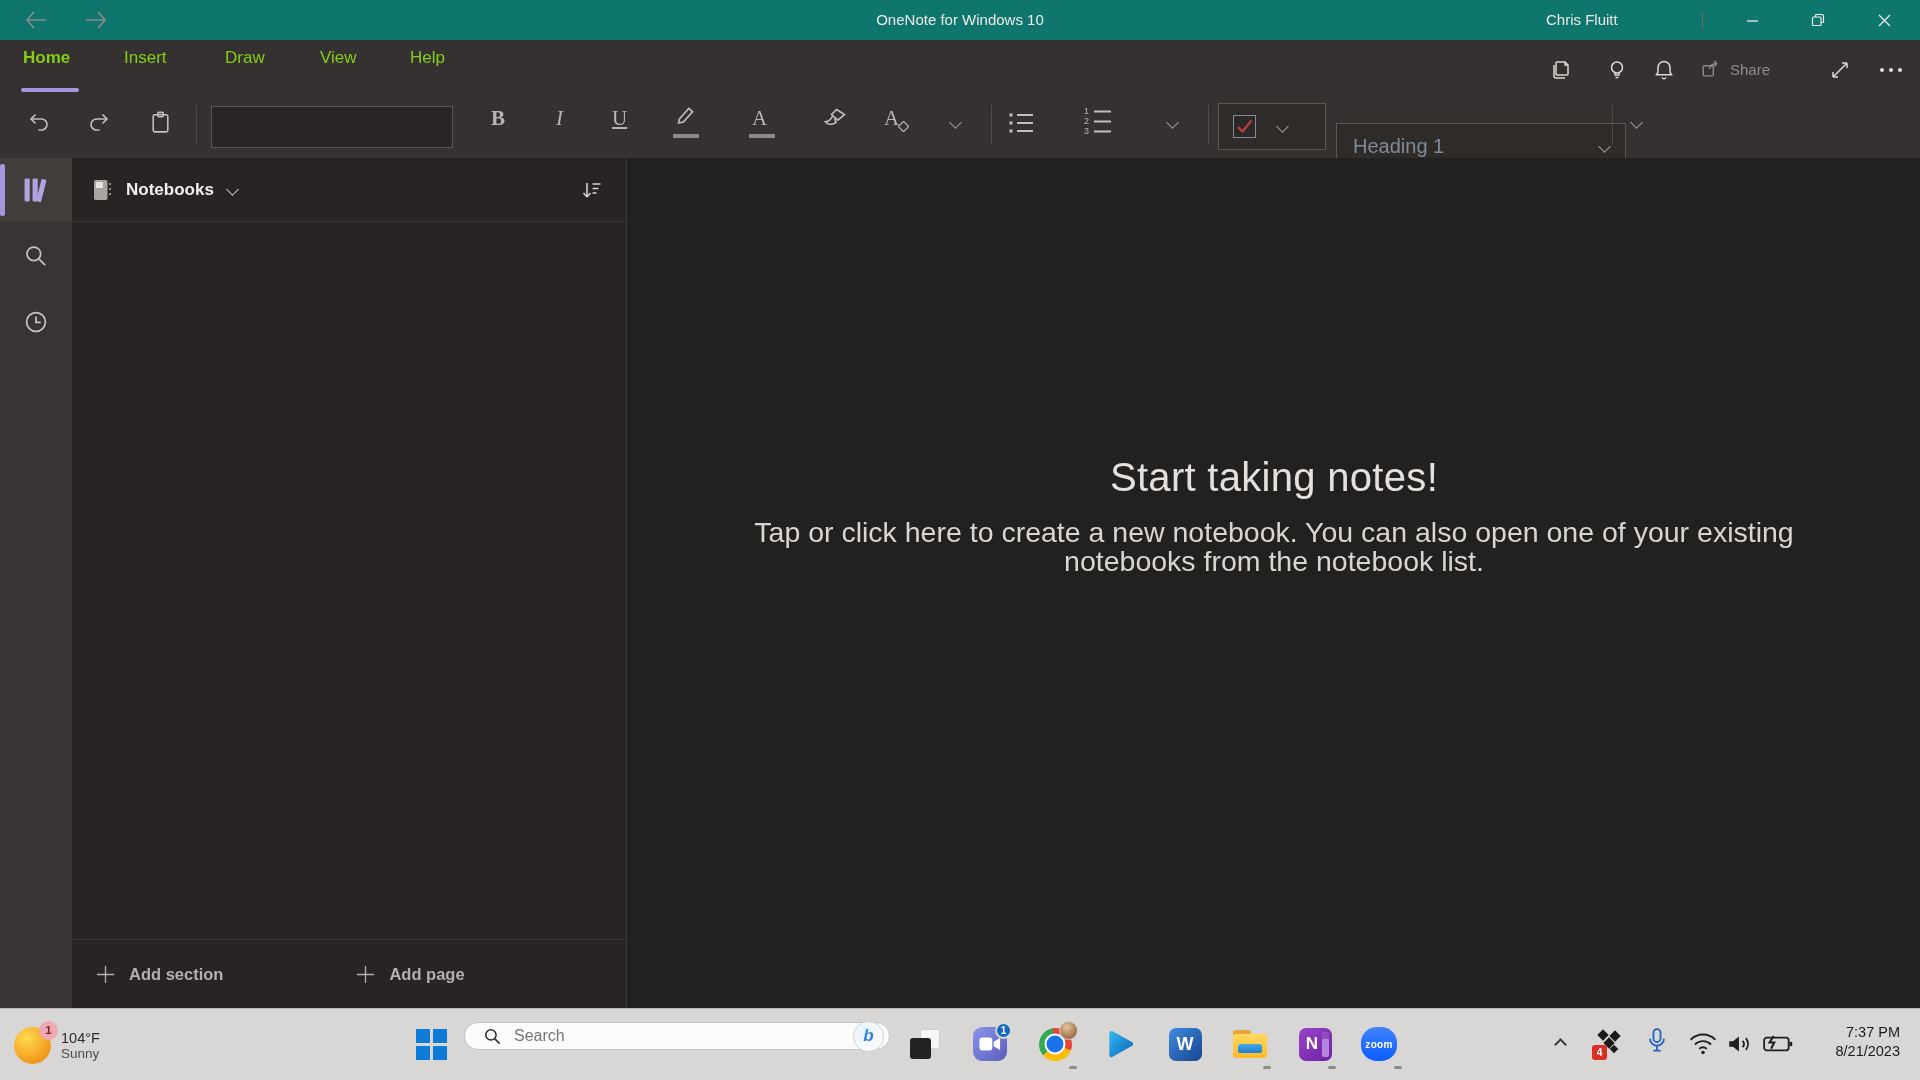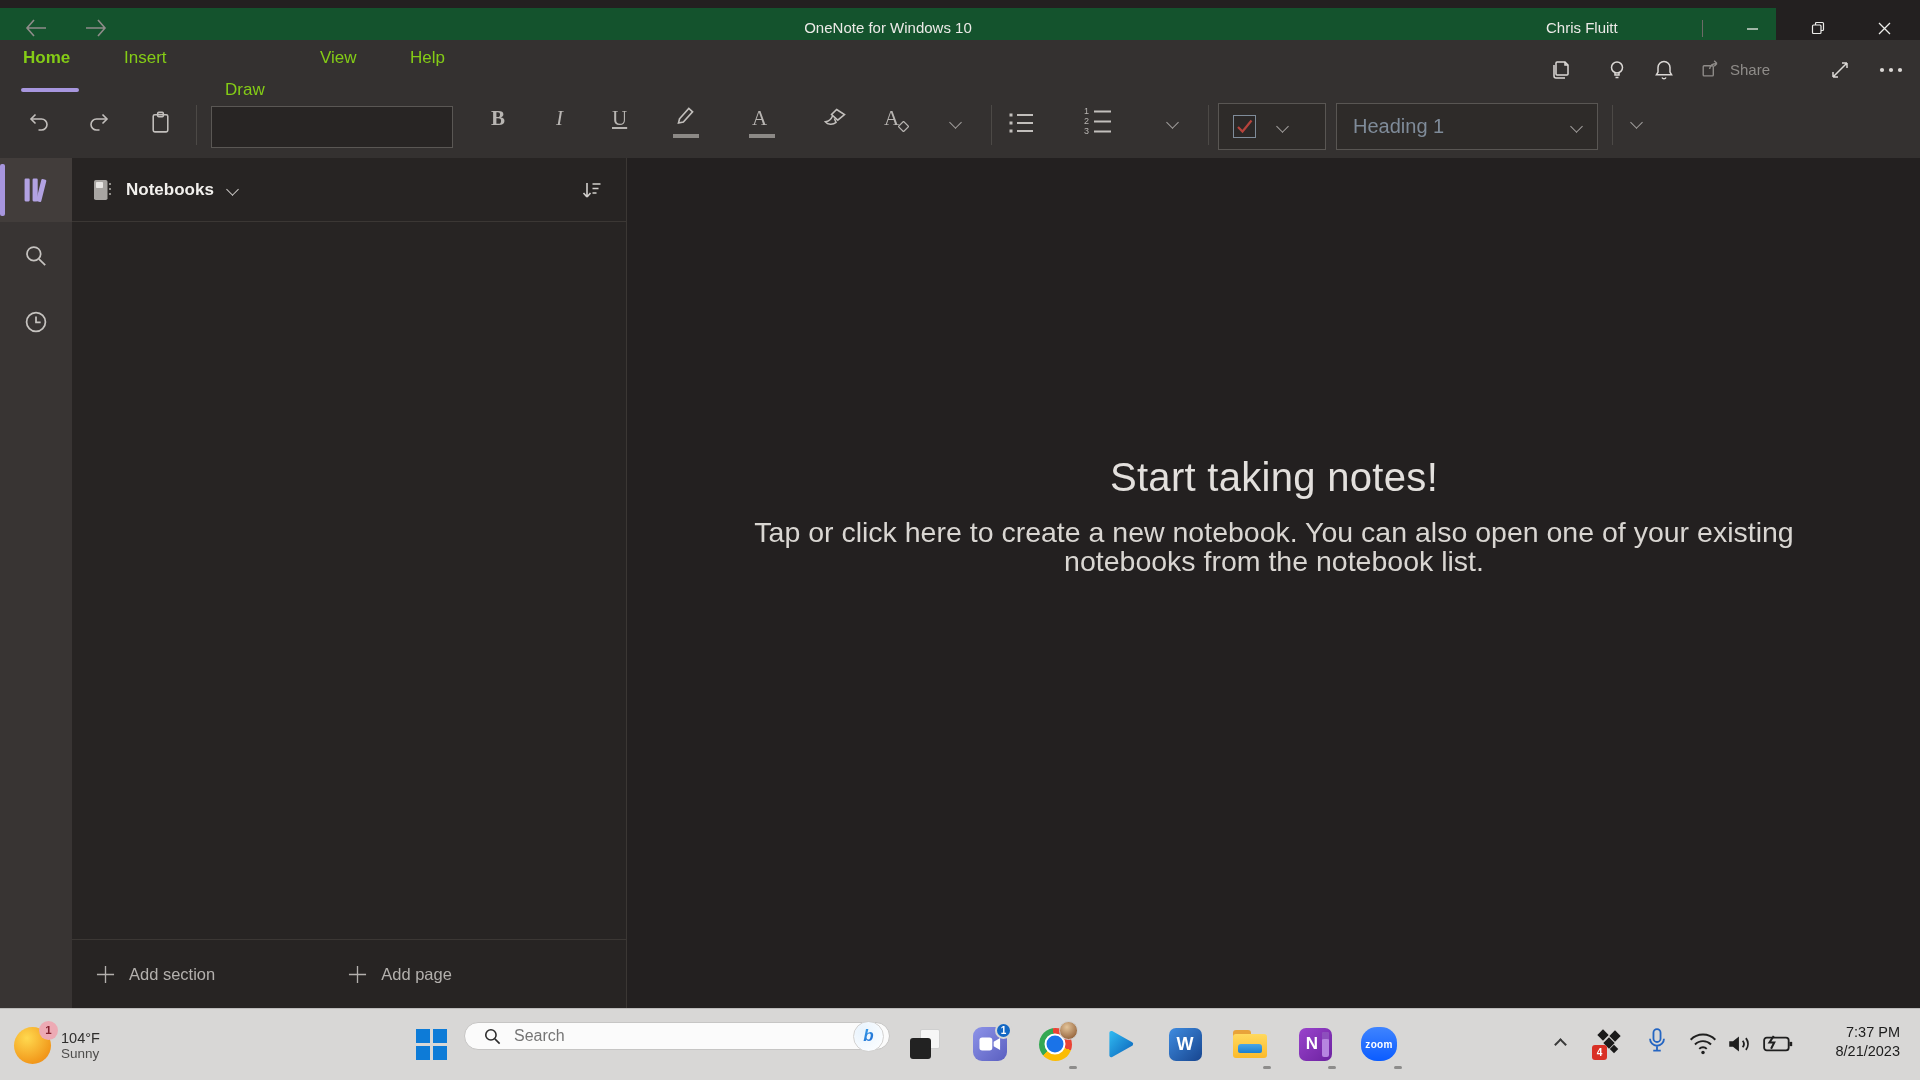--- a/index.html
+++ b/index.html
@@ -6,21 +6,21 @@
   html,body { width:1920px; height:1080px; background:#232020; overflow:hidden;
               font-family:"Liberation Sans", sans-serif; }
   #screen { position:relative; width:1920px; height:1080px; }
   .chev { width:9px; height:9px; border-right:1.7px solid #a5a2a0; border-bottom:1.7px solid #a5a2a0;
           transform:rotate(45deg); display:inline-block; }
   .chev-up { width:9px; height:9px; border-left:2px solid #3a3a3a; border-top:2px solid #3a3a3a;
           transform:rotate(45deg); display:inline-block; }
   svg { display:block; }
 
   
-  #titlebar { position:absolute; left:0; top:8px; width:1776px; height:40px; background:#14532d; }
+  #titlebar { position:absolute; left:0; top:0; width:1920px; height:40px; background:#0f766e; }
   .nav-arrow { position:absolute; top:9px; color:#8f8c8a; }
   #title { position:absolute; left:0; right:0; top:11px; text-align:center; color:#eceae7; font-size:15px; }
   #user-name { position:absolute; left:1546px; top:11px; color:#eceae7; font-size:15px; }
   #tb-divider { position:absolute; left:1702px; top:12px; width:1px; height:17px; background:#6d6a67; }
   .caption-btn { position:absolute; top:0; width:46px; height:40px; display:flex; align-items:center; justify-content:center; color:#ecece9; }
 
   
   #ribbon { position:absolute; left:0; top:40px; width:1920px; height:118px; background:#343130; }
   .menu-tab { position:absolute; top:8px; color:#84cc16; font-size:17px; }
   .menu-tab.active { font-weight:bold; }
@@ -52,21 +52,21 @@
   #rail-accent { position:absolute; left:0; top:6px; width:5px; height:52px; background:#a796de; border-radius:2px; }
   .rail-item { position:absolute; left:0; width:72px; height:64px; display:flex; align-items:center; justify-content:center; color:#c6c3c0; }
 
   #panel { position:absolute; left:72px; top:158px; width:555px; height:850px; background:#272423;
            border-right:1px solid #3b3734; }
   #panel-header { position:absolute; left:0; top:0; width:100%; height:64px; border-bottom:1px solid #3b3734;
                   display:flex; align-items:center; }
   #panel-title { color:#f2f0ed; font-size:17px; font-weight:bold; margin:0 14px 0 12px; }
   #panel-footer { position:absolute; left:0; bottom:0; width:100%; height:69px; border-top:1px solid #3b3734;
                   display:flex; align-items:center; }
-  .add-btn { display:flex; align-items:center; gap:14px; color:#b3b0ad; font-size:16.5px; }
+  .add-btn { display:flex; align-items:center; gap:14px; color:#b3b0ad; font-size:16.5px;font-weight:bold; }
 
   #content { position:absolute; left:628px; top:158px; width:1292px; height:850px; background:#232020; }
   #content-heading { position:absolute; left:0; top:297px; width:100%; text-align:center;
                      color:#e3e0dd; font-size:40px; font-weight:300; letter-spacing:0.3px; }
   #content-body { position:absolute; left:50%; transform:translateX(-50%); top:360px; width:1160px;
                   text-align:center; color:#d9d6d2; font-size:28.5px; font-weight:300; line-height:29px; }
 
   
   #taskbar { position:absolute; left:0; top:1008px; width:1920px; height:72px; background:#d8d7d6; border-top:1px solid #bcbbba; }
   #weather { position:absolute; left:14px; top:0; height:72px; width:150px; display:flex; align-items:center; gap:10px; }
@@ -169,21 +169,21 @@
       <svg width="13" height="13" viewBox="0 0 13 13">
           <path d="M1 1 L12 12 M12 1 L1 12" stroke="currentColor" stroke-width="1.3"></path>
         </svg>
     </div>
   </div>
 
   <div id="ribbon">
 
     <span class="menu-tab active" style="left:23px;">Home</span>
     <span class="menu-tab" style="left:124px;">Insert</span>
-    <span class="menu-tab" style="left:225px;margin-top:32px;">Draw</span>
+    <span class="menu-tab" style="left:225px;">Draw</span>
     <span class="menu-tab" style="left:320px;">View</span>
     <span class="menu-tab" style="left:410px;">Help</span>
     <div id="home-underline"></div>
 
     <span class="ribbon-icon" style="left:1548px;">
       <svg width="24" height="24" viewBox="0 0 24 24" fill="none" stroke="currentColor" stroke-width="1.5">
         <path d="M6 7 V18 a2 2 0 0 0 2 2 h9"></path>
           <path d="M9 4 h8 l3 3 v9 a1 1 0 0 1-1 1 H9 a1 1 0 0 1-1-1 V5 a1 1 0 0 1 1-1 z"></path>
           <path d="M17 4 v3 h3"></path>
       </svg>
@@ -305,21 +305,21 @@
 
     <div class="dd-box" style="left:1218px; width:108px; padding-left:14px; gap:22px;">
       <span id="tag-checkbox">
         <svg width="17" height="15" viewBox="0 0 17 15">
             <path d="M2 8 l4.5 4.5 L15.5 1.5" fill="none" stroke="#b5433c" stroke-width="2.2"></path>
           </svg>
       </span>
       <span class="chev"></span>
     </div>
 
-    <div class="dd-box" style="left:1336px; width:262px; padding:0 16px; justify-content:space-between;">
+    <div class="dd-box" style="left:1336px; width:290px; padding:0 16px; justify-content:space-between;margin-top:20px;">
       <span id="style-dropdown-label">Heading 1</span>
       <span class="chev"></span>
     </div>
 
     <div class="tool-sep" style="left:1612px;"></div>
     <span class="tool chev" style="left:1632px; top:78px;"></span>
   </div>
 
   <div id="rail">
     <div id="rail-selected">

